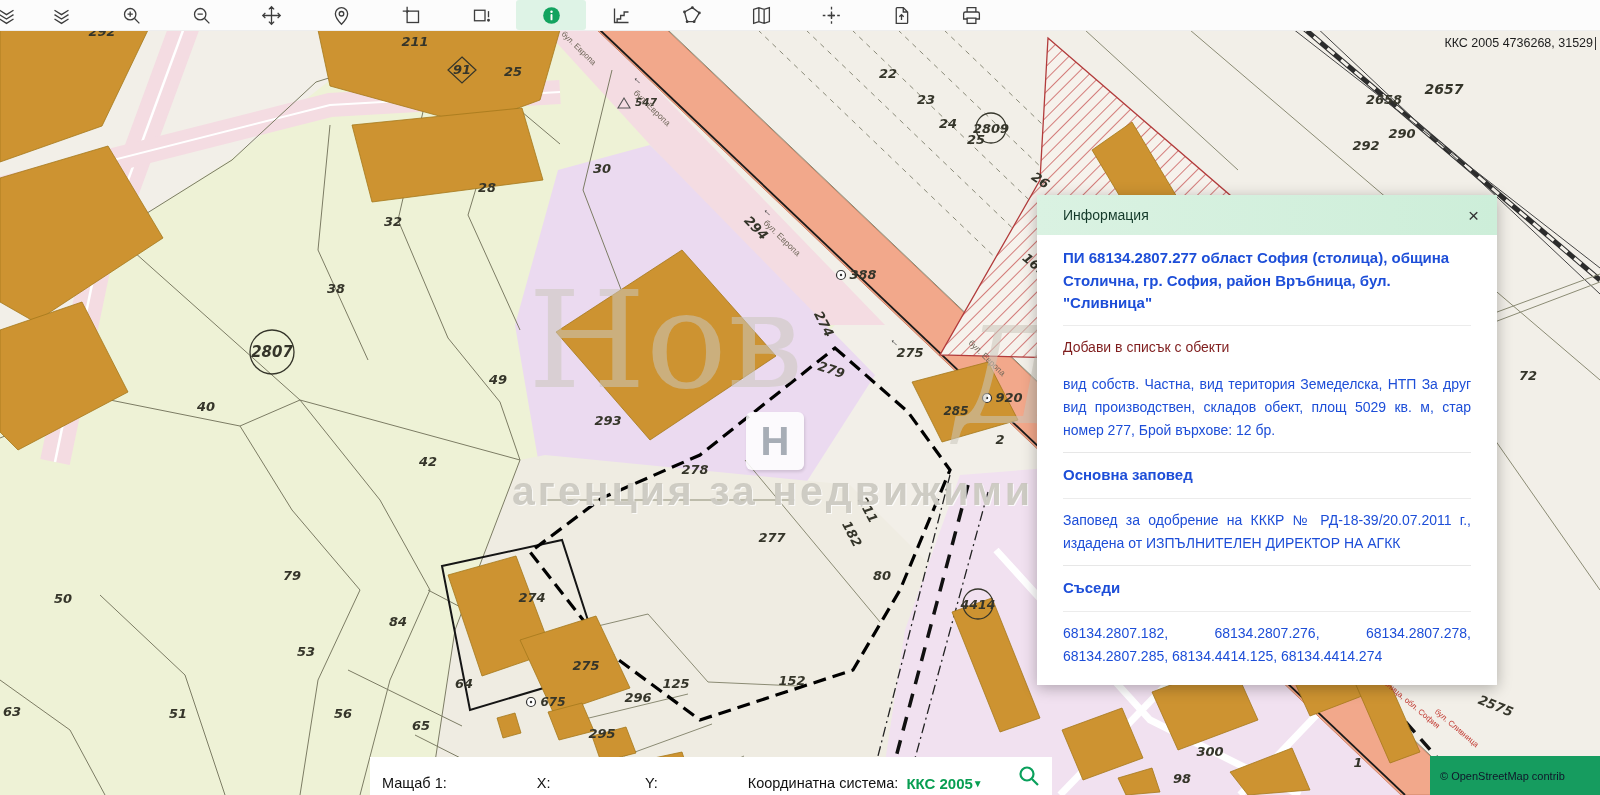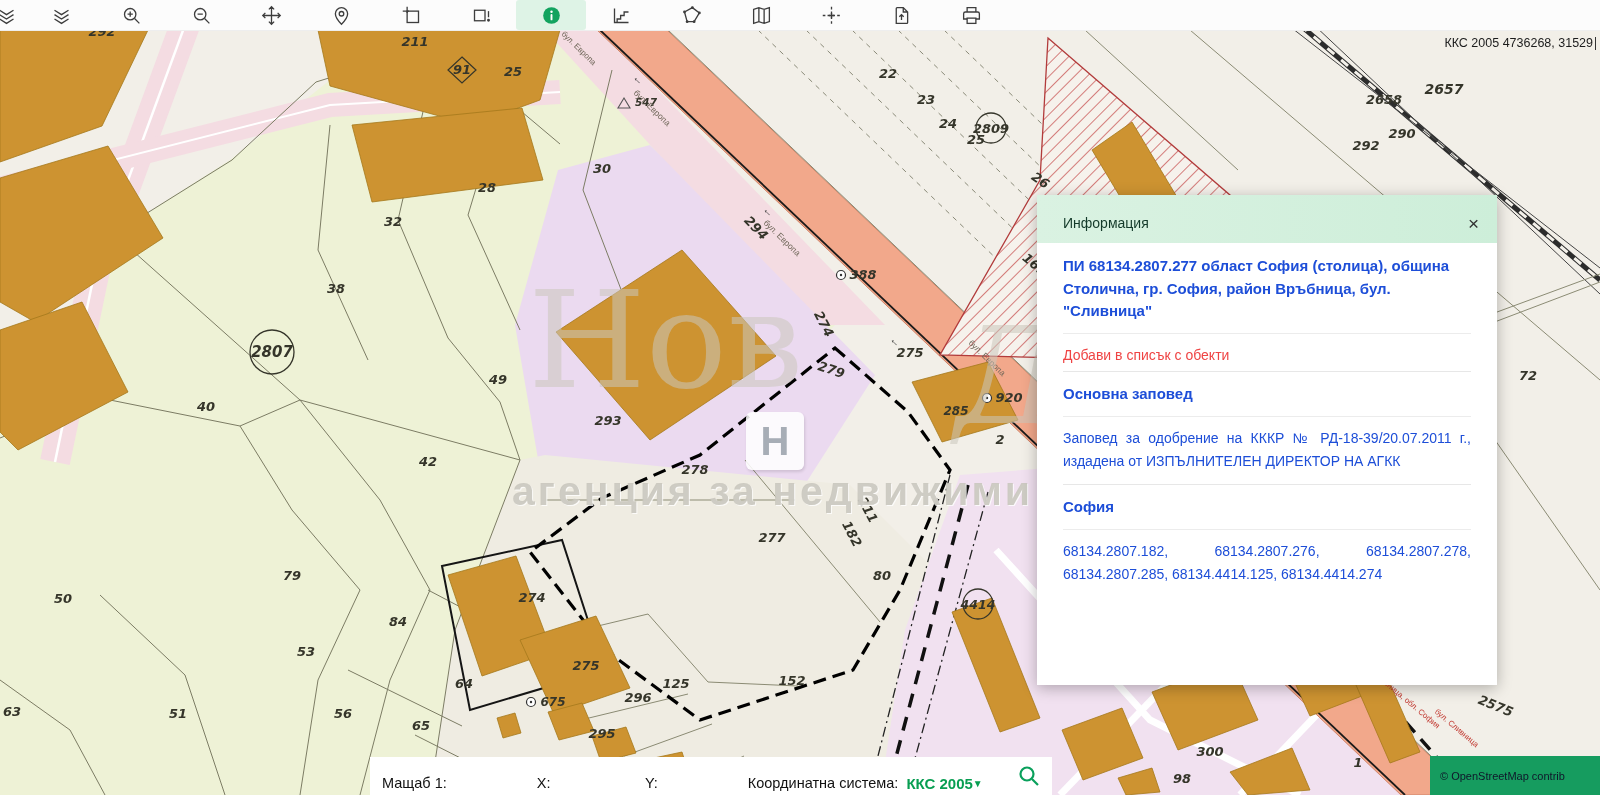--- a/index.html
+++ b/index.html
@@ -25,27 +25,27 @@
            font-size:40px;font-weight:bold;color:#a7adb6;box-shadow:1px 2px 3px rgba(0,0,0,0.12);}
   .wm-sub{left:512px;top:468px;font-size:41px;font-weight:bold;letter-spacing:3px;
           color:rgba(201,198,190,0.9);text-shadow:1px 1px 0 rgba(255,255,255,0.8);white-space:nowrap;}
   
   .readout{position:absolute;top:36px;right:4px;font-size:12.5px;color:#1c1c1c;z-index:5;}
   .readout .caret{display:inline-block;width:1px;height:13px;background:#333;margin-left:2px;vertical-align:middle;}
   
   .panel{position:absolute;left:1037px;top:195px;width:460px;height:490px;background:#fff;
          box-shadow:0 3px 14px rgba(0,0,0,0.28);z-index:10;display:flex;flex-direction:column;}
   .panel-header{height:40px;min-height:40px;background:linear-gradient(90deg,#daf2e2,#cdeed9);
-                display:flex;align-items:center;justify-content:space-between;padding:8px 18px 0 26px;}
+                display:flex;align-items:center;justify-content:space-between;padding:0 18px 0 26px;}
   .panel-title{font-size:14px;color:#143a2a;}
   .panel-close{font-size:19px;color:#333;cursor:pointer;line-height:1;}
   .panel-body{padding:2px 26px 8px 26px;overflow:hidden;flex:1;}
   .pblock{padding:10px 0;border-bottom:1px solid #ececec;font-size:14px;line-height:1.65;color:#1d4ed8;}
   .pblock.title{font-weight:bold;font-size:15px;line-height:1.5;}
-  .pblock.link{color:#ef4444;cursor:pointer;border-bottom:none;padding-bottom:4px;}
+  .pblock.link{color:#7f1d1d;cursor:pointer;border-bottom:none;padding-bottom:4px;}
   .pblock.just{text-align:justify;border-bottom:none;}
   .pblock.head{font-weight:bold;font-size:15px;border-top:1px solid #e7e7e7;}
   
   .statusbar{position:absolute;left:370px;top:757px;width:636px;height:52px;background:#fff;
              display:flex;align-items:center;font-size:14.5px;color:#111;z-index:15;padding-left:12px;box-sizing:border-box;}
   .statusbar .lab{margin-right:8px;white-space:nowrap;}
   .statusbar .val{margin-right:30px;min-width:52px;cursor:text;margin-top:34px;}
   .crs{color:#089e52;font-weight:bold;font-size:15px;margin-right:0;cursor:pointer;}
   .crs-caret{color:#089e52;font-size:10px;margin-right:0;cursor:pointer;}
   .search-btn{position:absolute;left:1006px;top:757px;width:46px;height:38px;background:#fff;z-index:15;
@@ -379,23 +379,24 @@
 </div>
 
 <div class="panel">
   <div class="panel-header">
     <span class="panel-title">Информация</span>
     <span class="panel-close">×</span>
   </div>
   <div class="panel-body">
     <div class="pblock title">ПИ 68134.2807.277 област София (столица), община Столична, гр. София, район Връбница, бул. "Сливница"</div>
     <div class="pblock link">Добави в списък с обекти</div>
+    <div class="pblock just">вид собств. Частна, вид територия Земеделска, НТП За друг вид производствен, складов обект, площ 5029 кв. м, стар номер 277, Брой върхове: 12 бр.</div>
     <div class="pblock head">Основна заповед</div>
     <div class="pblock just">Заповед за одобрение на КККР № РД-18-39/20.07.2011 г., издадена от ИЗПЪЛНИТЕЛЕН ДИРЕКТОР НА АГКК</div>
-    <div class="pblock head">София</div>
+    <div class="pblock head">Съседи</div>
     <div class="pblock just">68134.2807.182, 68134.2807.276, 68134.2807.278, 68134.2807.285, 68134.4414.125, 68134.4414.274</div>
   </div>
 </div>
 
 <div class="statusbar">
   <span class="lab">Мащаб 1:</span>
   <span class="val">1595</span>
   <span class="lab">X:</span>
   <span class="val">4736143</span>
   <span class="lab">Y:</span>

